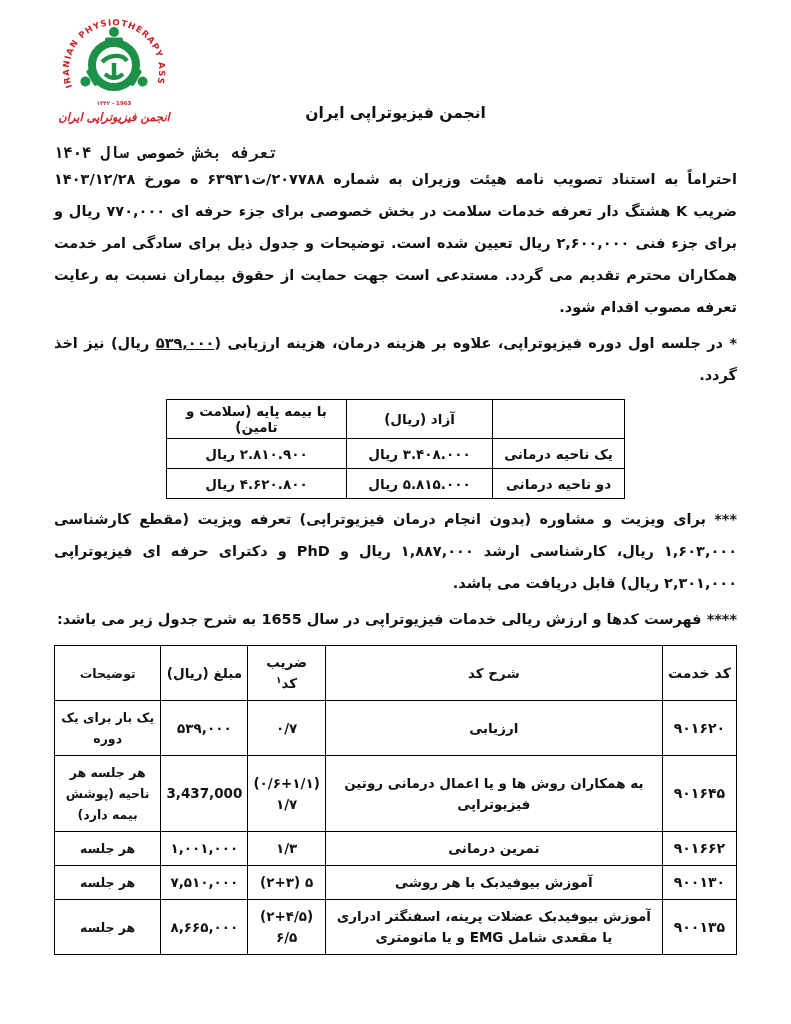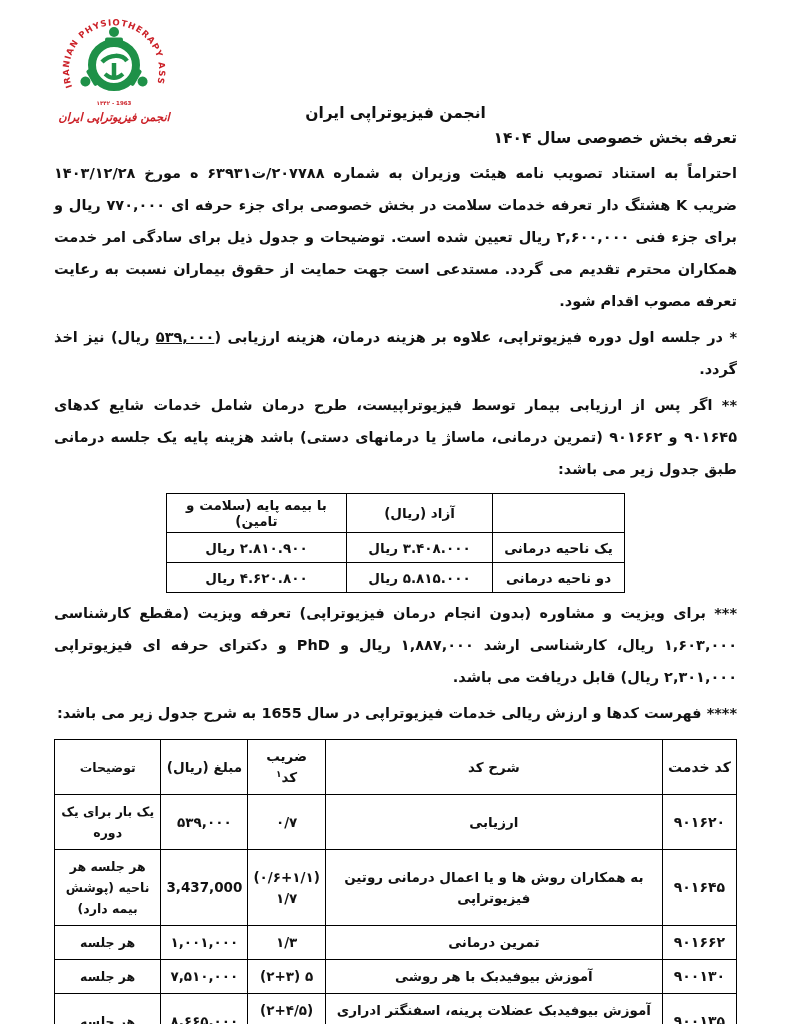--- a/index.html
+++ b/index.html
@@ -5,23 +5,23 @@
   * { margin:0; padding:0; box-sizing:border-box; }
   html,body { background:#ffffff; }
   body {
     width:791px; height:1024px; margin:0 auto; overflow:hidden;
     font-family:"DejaVu Sans","Liberation Sans",sans-serif;
     color:#121212;
   }
   .page { position:relative; width:791px; height:1024px; padding:12px 54px 0 54px; background:#fff; }
   .logo { position:absolute; top:10px; left:50px; width:128px; height:122px; }
   .org-title { margin-top:92px; text-align:center; direction:rtl; font-weight:bold; font-size:15.5px; }
-  .doc-title { margin-top:7px; text-align:right; direction:rtl; font-weight:bold; font-size:15.5px; }
+  .doc-title { margin-top:22px; text-align:left; direction:rtl; font-weight:bold; font-size:15.5px;font-family:Liberation Mono, monospace; }
   .body-text { direction:rtl; text-align:justify; font-weight:bold; font-size:14.5px; line-height:32px; }
-  .intro { margin-top:10px; }
+  .intro { margin-top:0; }
   .note { margin-top:4px; }
   .u { text-decoration:underline; }
   table { border-collapse:collapse; direction:rtl; font-weight:bold; color:#121212; }
   .t1 { margin:8px auto 2px auto; }
   .t1 th, .t1 td { border:1px solid #000; text-align:center; font-size:13.5px; padding:3px 10px; height:30px; }
   .t1 .c-label  { width:132px; }
   .t1 .c-free   { width:146px; }
   .t1 .c-insured{ width:180px; }
   .t2 { width:100%; margin-top:10px; }
   .t2 th, .t2 td { border:1px solid #000; text-align:center; font-size:13.5px; line-height:21px; padding:6px 5px; }
@@ -68,21 +68,20 @@
     <text x="64" y="95" text-anchor="middle" font-size="5.5" font-weight="bold" fill="#cc2229">۱۳۴۲ - 1963</text>
     <text x="64" y="111" text-anchor="middle" font-size="11.5" font-weight="bold" font-style="italic" fill="#cc2229" direction="rtl">انجمن فیزیوتراپی ایران</text>
   </svg>
 
   <div class="org-title">انجمن فیزیوتراپی ایران</div>
   <div class="doc-title">تعرفه بخش خصوصی سال ۱۴۰۴</div>
 
   <p class="body-text intro">احتراماً به استناد تصویب نامه هیئت وزیران به شماره ۲۰۷۷۸۸/ت۶۳۹۳۱ ه مورخ ۱۴۰۳/۱۲/۲۸ ضریب K هشتگ دار تعرفه خدمات سلامت در بخش خصوصی برای جزء حرفه ای ۷۷۰,۰۰۰ ریال و برای جزء فنی ۲,۶۰۰,۰۰۰ ریال تعیین شده است. توضیحات و جدول ذیل برای سادگی امر خدمت همکاران محترم تقدیم می گردد. مستدعی است جهت حمایت از حقوق بیماران نسبت به رعایت تعرفه مصوب اقدام شود.</p>
 
   <p class="body-text note"><span>* در جلسه اول دوره فیزیوتراپی، علاوه بر هزینه درمان، هزینه ارزیابی (</span><span class="u">۵۳۹,۰۰۰</span><span> ریال) نیز اخذ گردد.</span></p>
-  <p class="body-text note">** اگر پس از ارزیابی بیمار توسط فیزیوتراپیست، طرح درمان شامل خدمات شایع کدهای ۹۰۱۶۴۵ و ۹۰۱۶۶۲ (تمرین درمانی، ماساژ یا درمانهای دستی) باشد هزینه پایه یک جلسه درمانی طبق جدول زیر می باشد:</p>
 
   <table class="t1">
     <tbody>
         <tr>
       <th class="c-label"></th>
       <th class="c-free">آزاد (ریال)</th>
       <th class="c-insured">با بیمه پایه (سلامت و تامین)</th>
     </tr>
     <tr>
       <td class="c-label">یک ناحیه درمانی</td>

